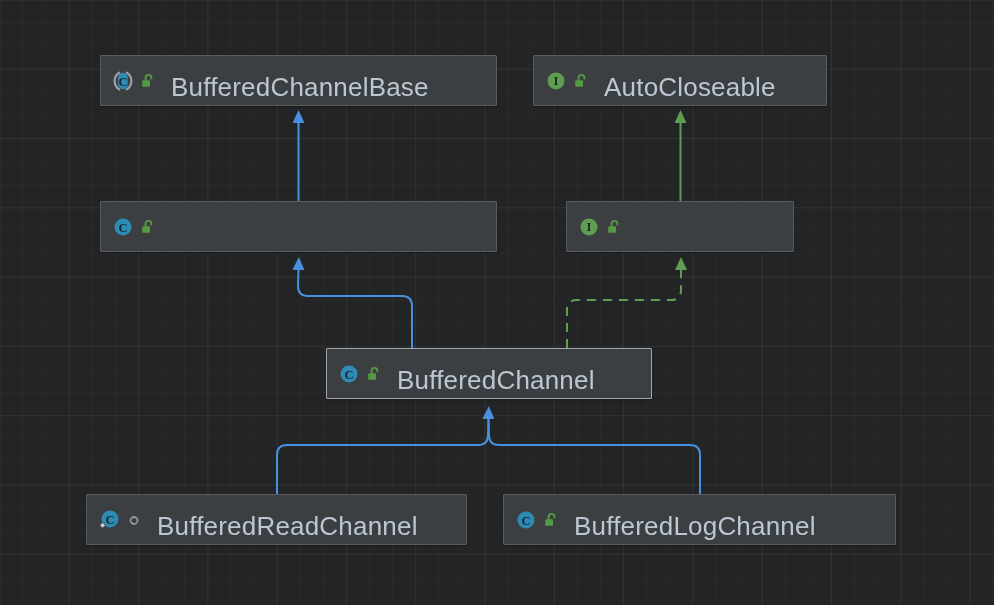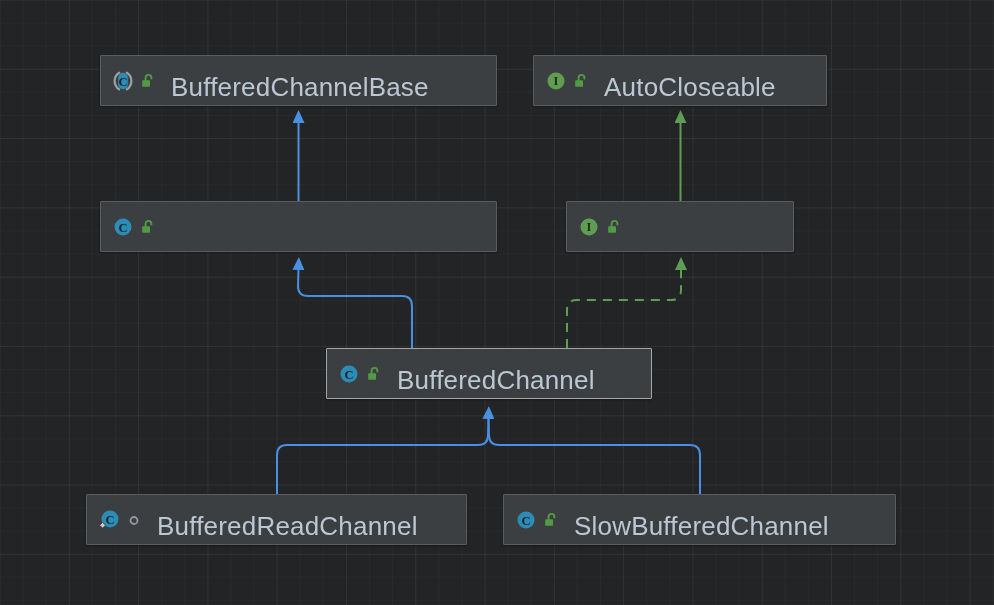--- a/index.html
+++ b/index.html
@@ -224,16 +224,16 @@
           <text x="12" y="16.6" text-anchor="middle" font-family="'Liberation Serif', serif" font-size="12.5" font-weight="bold" fill="#16232b">C</text>
         </svg>
       </span>
       <span class="icon-vis">
         <svg width="18" height="18" viewBox="0 0 18 18">
           <path d="M6.6,8.2 L6.6,5.8 A2.9,2.9 0 0 1 12.4,5.8 L12.4,6.6" fill="none" stroke="#539a44" stroke-width="1.9" stroke-linecap="round"></path>
           <rect x="3.2" y="8.2" width="7.8" height="6.6" rx="0.9" fill="#539a44"></rect>
         </svg>
       </span>
     </span>
-    <span class="node-label">SlowBufferedChannel</span>
+    <span class="node-label">BufferedLogChannel</span>
   </div>
 
 </div>
 
 </body></html>

